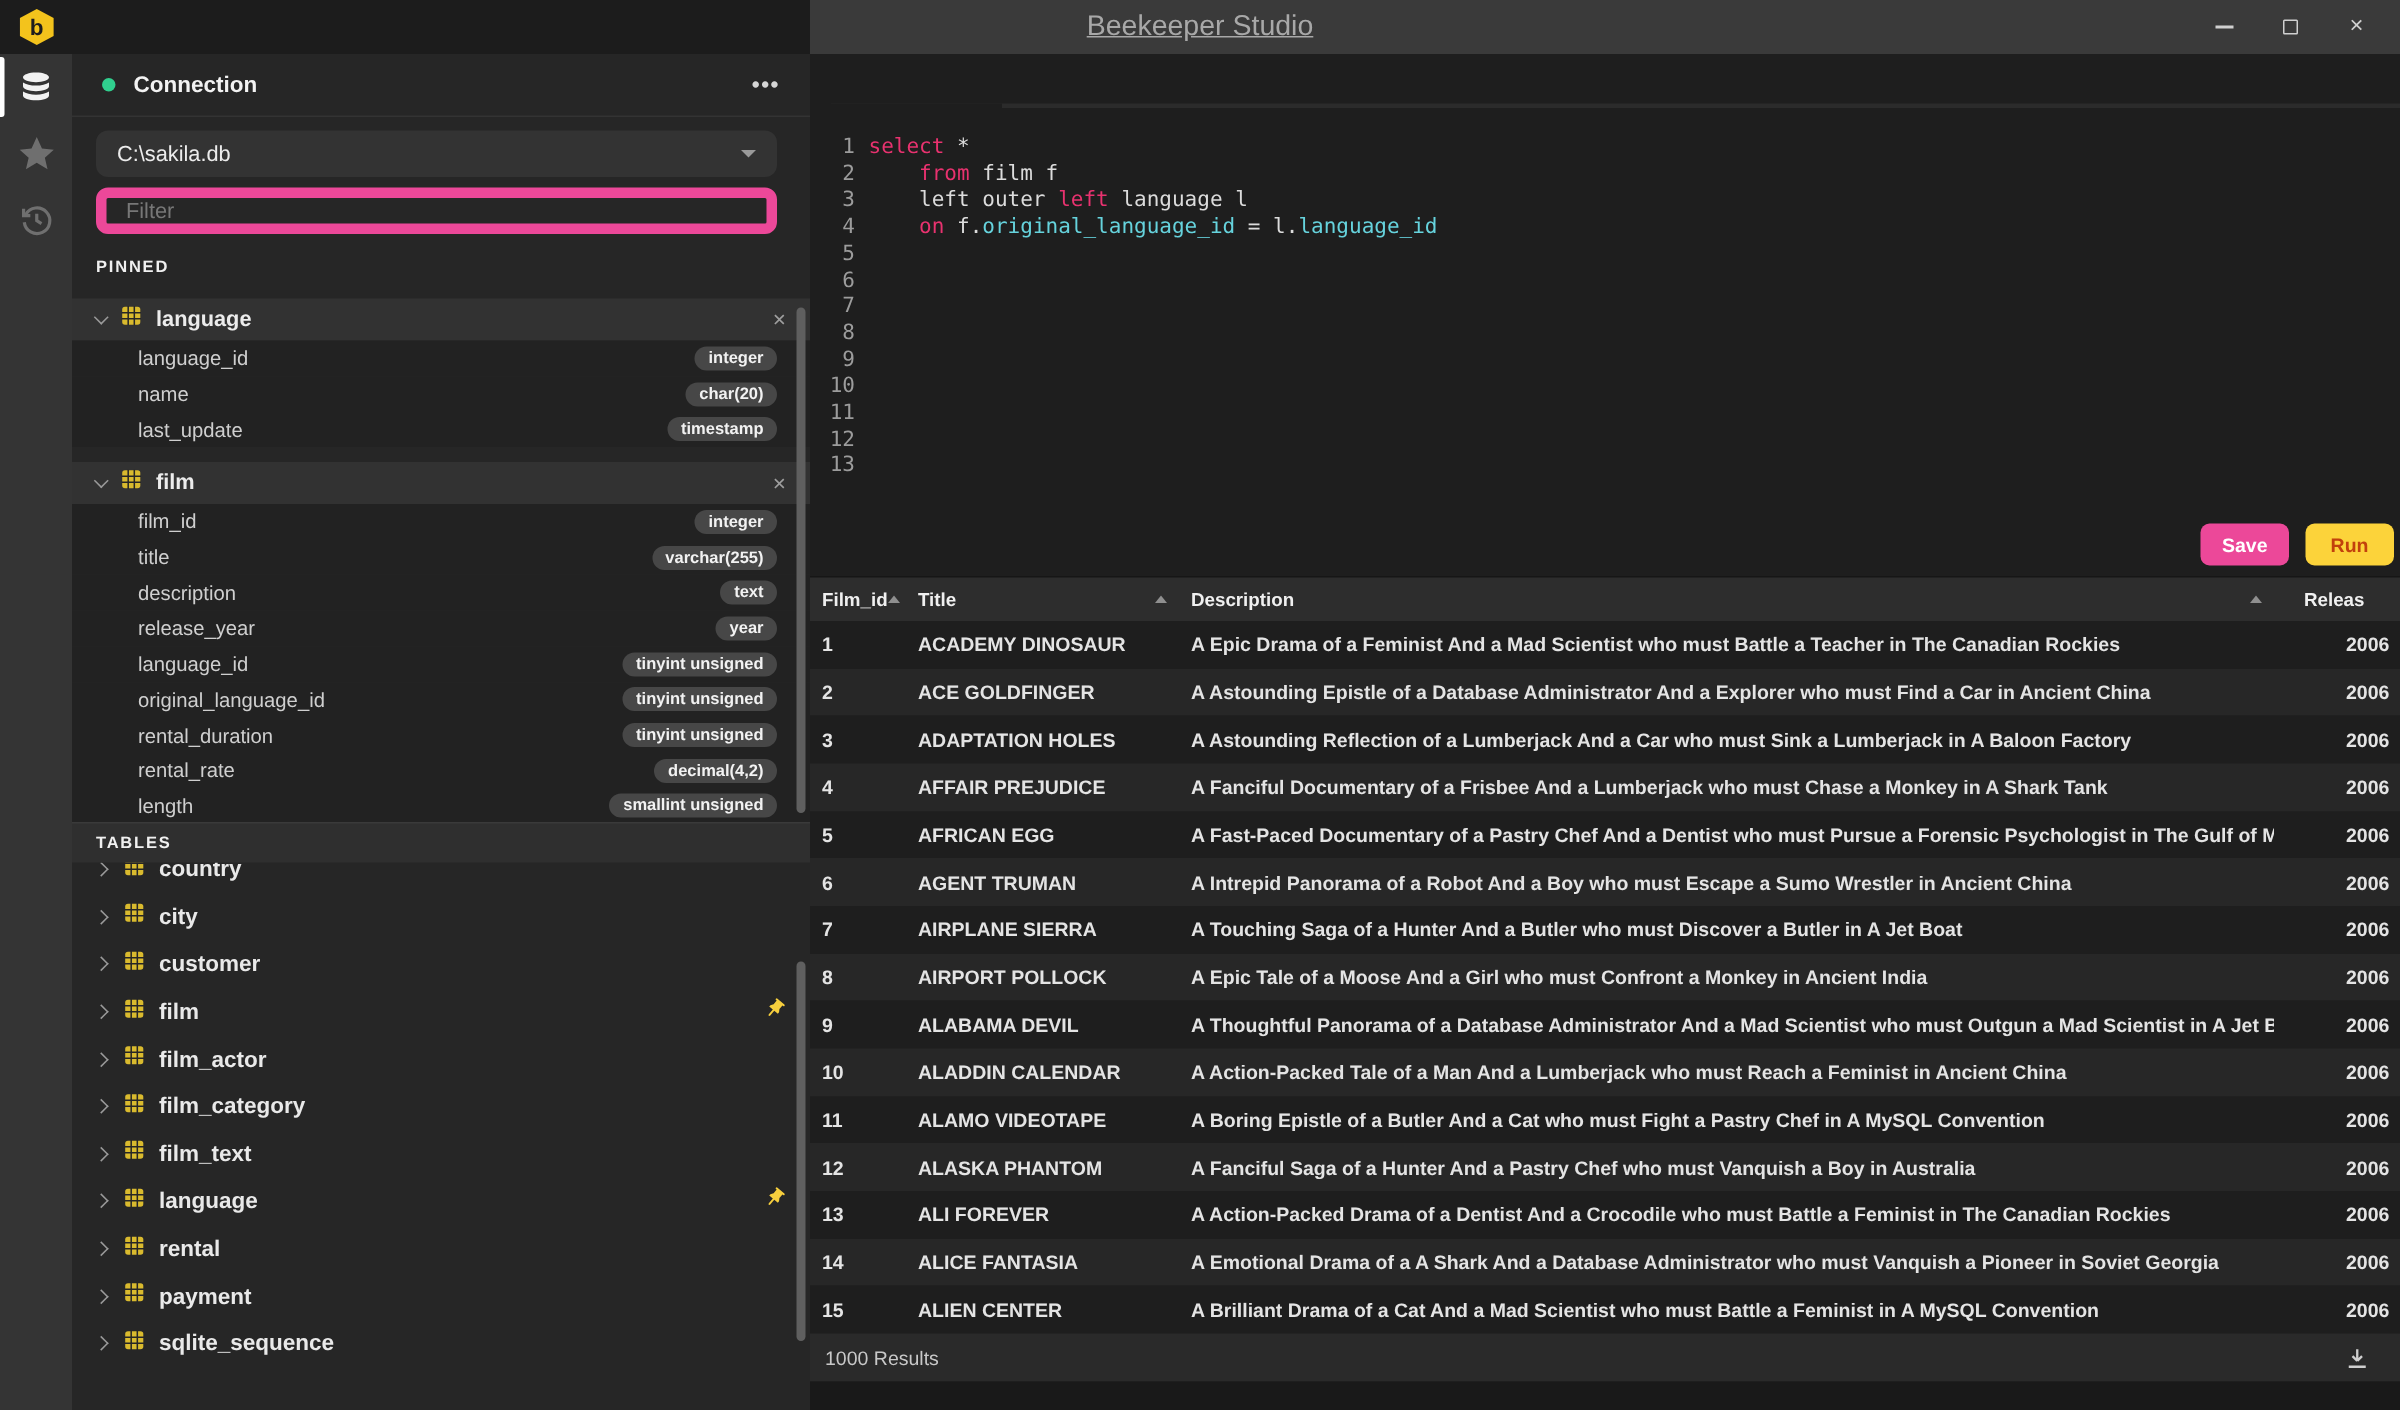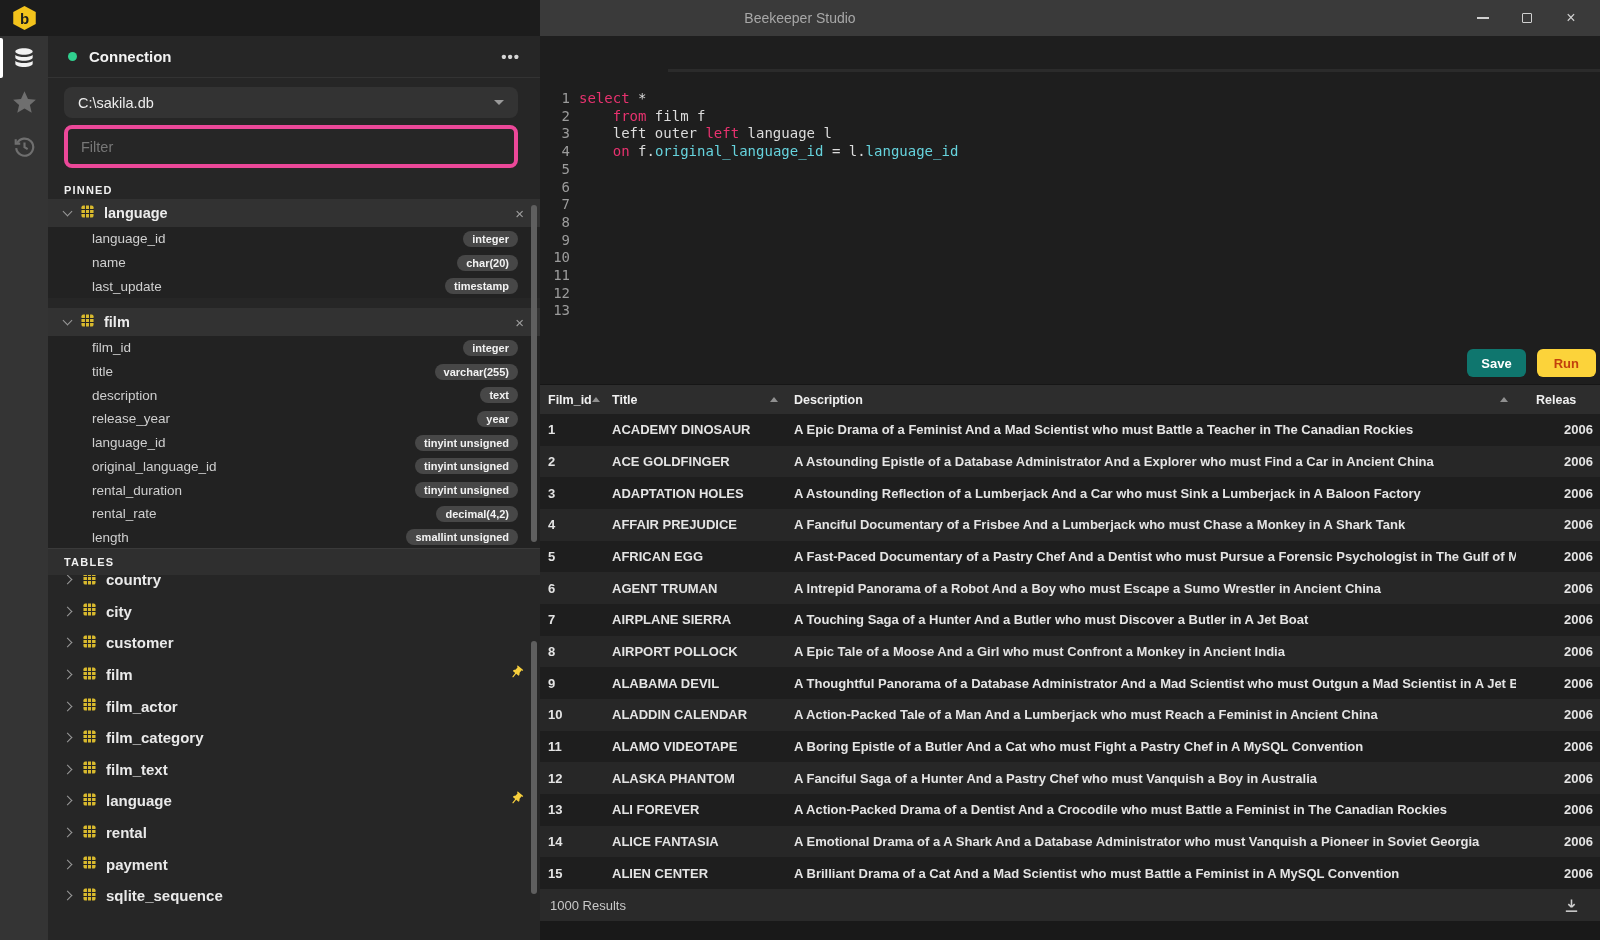--- a/index.html
+++ b/index.html
@@ -4,21 +4,21 @@
 <style>
   html,body{margin:0;padding:0;background:#111;}
   *{box-sizing:border-box;}
   .app{position:relative;width:1600px;height:940px;overflow:hidden;background:#1e1e1e;
        font-family:"Liberation Sans",sans-serif;-webkit-font-smoothing:antialiased;}
 
   
   .titlebar{position:absolute;left:0;top:0;width:1600px;height:36px;background:#3a3a3a;}
   .titlebar-dark{position:absolute;left:0;top:0;width:540px;height:36px;background:#1c1c1c;}
   .win-title{position:absolute;left:0;top:0;width:100%;height:36px;display:flex;align-items:center;
-             justify-content:center;color:#a8a8a8;font-size:14px;}
+             justify-content:center;color:#a8a8a8;font-size:19px;text-decoration:underline;}
   .win-controls{position:absolute;right:0;top:0;height:36px;display:flex;align-items:center;gap:14px;padding-right:14px;}
   .win-btn{width:30px;height:28px;display:flex;align-items:center;justify-content:center;color:#d0d0d0;}
   .glyph-min{width:12px;height:2px;background:#d0d0d0;}
   .glyph-max{width:10px;height:10px;border:1.6px solid #d0d0d0;border-radius:1px;}
   .glyph-close{font-size:16px;line-height:1;color:#d0d0d0;}
   .logo{position:absolute;left:12px;top:6px;width:25px;height:24px;background:#f3c31c;
         clip-path:polygon(50% 0,95% 25%,95% 75%,50% 100%,5% 75%,5% 25%);
         display:flex;align-items:center;justify-content:center;color:#1d1d1d;font-weight:bold;font-size:15px;}
 
   
@@ -30,21 +30,21 @@
   .sidebar{position:absolute;left:48px;top:36px;width:492px;height:904px;background:#262626;overflow:hidden;}
   .conn-header{height:42px;display:flex;align-items:center;padding:0 20px;border-bottom:1px solid #333;}
   .conn-dot{width:9px;height:9px;border-radius:50%;background:#30cf8e;flex:none;}
   .conn-label{margin-left:12px;font-size:15px;font-weight:bold;color:#f2f2f2;}
   .conn-menu{margin-left:auto;color:#d5d5d5;font-size:15px;font-weight:bold;letter-spacing:1px;cursor:pointer;}
   .db-select{margin:9px 22px 0 16px;height:31px;background:#333;border-radius:8px;display:flex;
              align-items:center;padding:0 14px;color:#ececec;font-size:14.5px;}
   .caret-down{margin-left:auto;width:0;height:0;border-left:5px solid transparent;border-right:5px solid transparent;
               border-top:5px solid #9a9a9a;}
   .filter-wrap{margin:7px 22px 0 16px;}
-  .filter-input{width:100%;height:43px;background:transparent;border:4px solid #ec4899;border-radius:8px;
+  .filter-input{width:100%;height:31px;background:transparent;border:7px solid #ec4899;border-radius:8px;
                 padding:4px 13px;color:#ddd;font-size:14.5px;outline:none;font-family:"Liberation Sans",sans-serif;}
   .filter-input::placeholder{color:#777;}
   .section-label{font-size:11px;font-weight:bold;letter-spacing:1.2px;color:#f0f0f0;}
   .pinned-label{padding:16px 16px 8px 16px;}
   .pinned-list{position:absolute;top:158px;left:0;right:0;height:354px;overflow:hidden;background:#262626;}
   .pin-table{margin-top:5px;}
   .pin-table + .pin-table{margin-top:10px;}
   .pin-header{height:28px;background:#323232;display:flex;align-items:center;padding:0 16px;gap:10px;cursor:pointer;}
   .pin-header .name{font-size:14.5px;font-weight:bold;color:#ececec;}
   .pin-close{margin-left:auto;color:#9e9e9e;font-size:15px;line-height:1;cursor:pointer;}
@@ -80,21 +80,21 @@
   .code-line{display:flex;line-height:17.7px;}
   .ln{width:30px;text-align:right;color:#9c9c9c;flex:none;}
   .code{padding-left:9px;white-space:pre;color:#dcdcdc;}
   .c-kw{color:#e8326f;}
   .c-fld{color:#66d3dd;}
   .c-pln{color:#dcdcdc;}
 
   .actions{position:absolute;top:313px;right:4px;display:flex;gap:11px;z-index:2;}
   .btn{height:28px;border:none;border-radius:6px;font-weight:bold;font-size:13px;display:flex;
        align-items:center;padding:0 14px;cursor:pointer;font-family:"Liberation Sans",sans-serif;}
-  .btn-save{background:#0f766e;color:#fff;}
+  .btn-save{background:#ec4899;color:#fff;}
   .btn-run{background:#fcd33a;color:#c2410c;padding:0 17px;}
 
   .rgrid{display:grid;grid-template-columns:64px 182px 730px 1fr;}
   .results-header{position:absolute;top:348px;left:0;right:0;height:30px;background:#2d2d2d;
                   border-top:1px solid #161616;align-items:center;z-index:1;}
   .rh-cell{display:flex;align-items:center;height:100%;padding:0 8px;font-size:12.5px;font-weight:bold;color:#f0f0f0;
            white-space:nowrap;overflow:hidden;cursor:pointer;}
   .rh-cell.year{padding-left:20px;}
   .sort{margin-left:auto;width:0;height:0;border-left:4.5px solid transparent;border-right:4.5px solid transparent;
         border-bottom:5.5px solid #8f8f8f;flex:none;}

